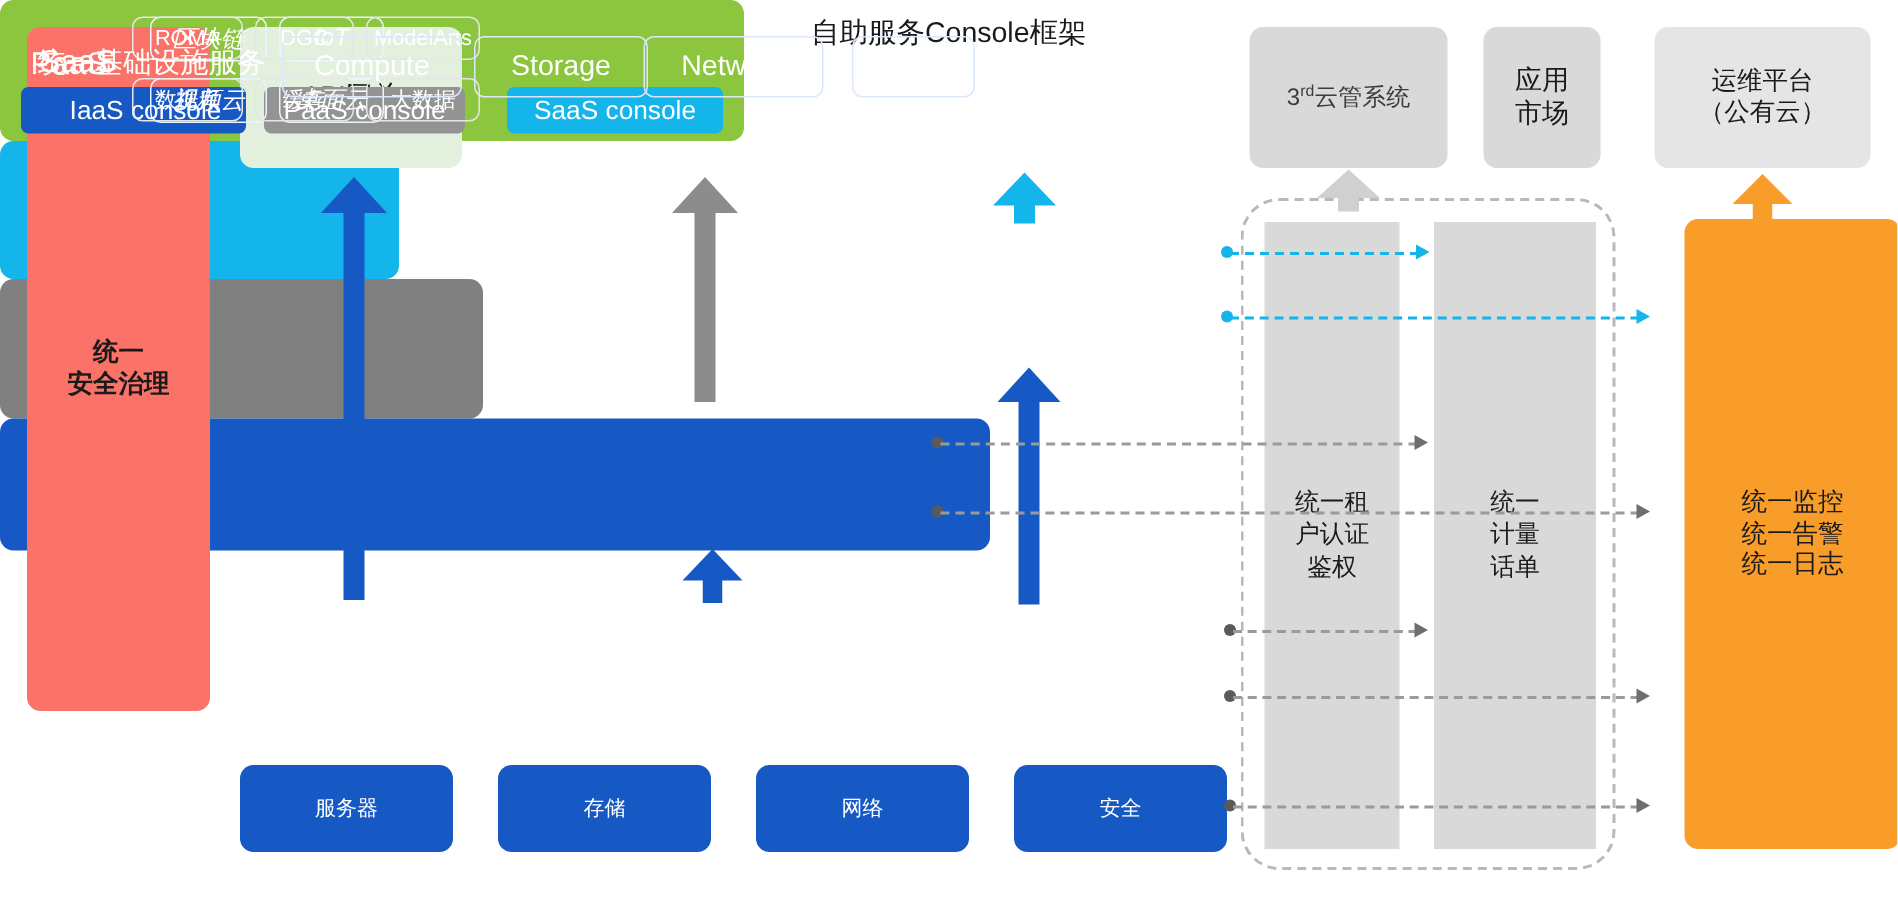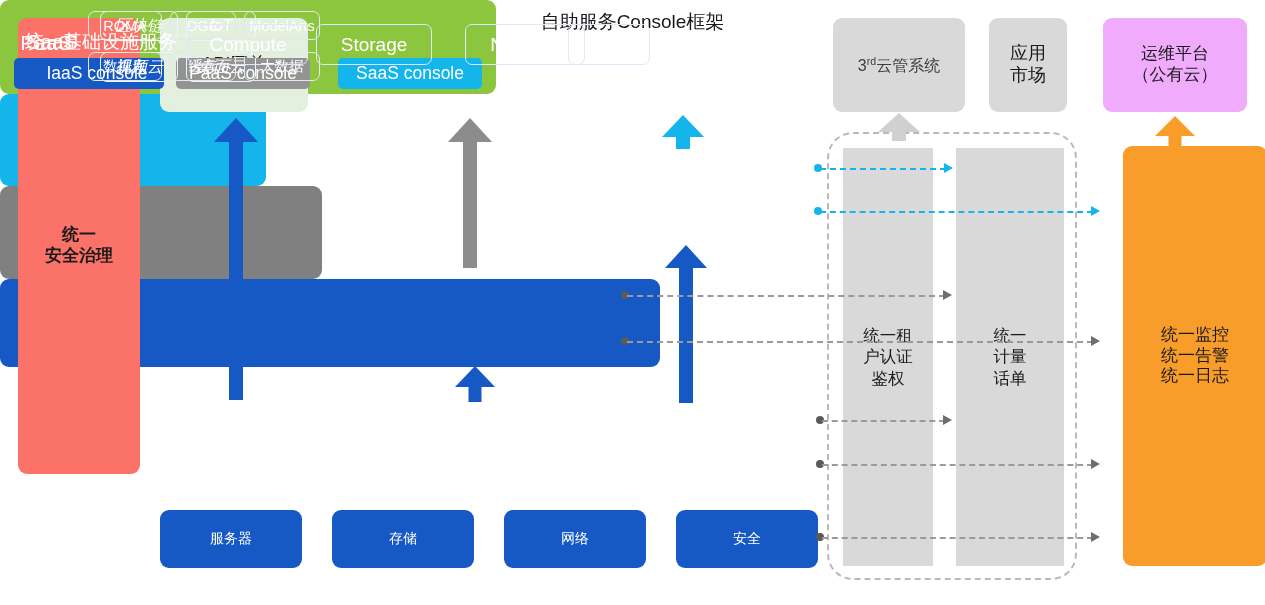--- a/index.html
+++ b/index.html
@@ -20,21 +20,21 @@
   .console-chip{position:absolute;top:58px;height:31px;border-radius:5px;display:flex;align-items:center;justify-content:center;color:#fff;font-size:17.5px;}
   #chip-iaas{left:14px;width:134px;background:#1658c4;padding-left:16px;}
   #chip-paas{left:176px;width:134px;background:#939393;}
   #chip-saas{left:338px;width:144px;background:#13b5ea;}
 
   
   #third-cloud{left:833px;top:18px;width:132px;height:94px;background:#d9d9d9;border-radius:9px;color:#3c3c3c;font-size:16px;}
   #app-market{left:989px;top:18px;width:78px;height:94px;background:#d9d9d9;border-radius:9px;color:#1a1a1a;font-size:18px;}
 
   
-  #ops-top{left:1103px;top:18px;width:144px;height:94px;background:#f0abfc;border-radius:9px;color:#1a1a1a;font-size:17px;}
+  #ops-top{left:1103px;top:18px;width:144px;height:94px;background:#e5e5e5;border-radius:9px;color:#1a1a1a;font-size:17px;}
 
   
   #saas-block{left:552px;top:146px;width:266px;height:92px;background:#13b5ea;border-radius:9px;display:block;}
   #saas-label{position:absolute;left:14px;top:30px;width:76px;text-align:center;color:#fff;font-size:21px;}
   .saas-chip{position:absolute;height:28px;border:1.6px solid #e8f7fd;border-radius:7px;display:flex;align-items:center;justify-content:center;color:#fff;font-size:16px;font-style:italic;}
   #saas-c0{left:100px;top:11px;width:76px;}
   #saas-c1{left:186px;top:11px;width:68px;}
   #saas-c2{left:100px;top:52px;width:76px;}
   #saas-c3{left:186px;top:52px;width:68px;}
 
@@ -48,21 +48,21 @@
   #paas-c3{left:88px;top:52px;width:72px;text-align:right;}
   #paas-c4{left:170px;top:52px;width:64px;}
   #paas-c5{left:244px;top:52px;width:74px;}
 
   
   #infra-bar{left:160px;top:400px;width:660px;height:88px;background:#1658c4;border-radius:9px;display:block;}
   #infra-label{position:absolute;left:14px;top:29px;width:174px;text-align:center;color:#fff;font-size:19px;}
   .infra-chip{position:absolute;top:24px;height:39px;border:1.6px solid #dce8fb;border-radius:7px;display:flex;align-items:center;justify-content:center;color:#fff;font-size:19px;}
   #infra-c0{left:188px;width:118px;}
   #infra-c1{left:316px;width:114px;}
-  #infra-c2{left:465px;width:118px;}
+  #infra-c2{left:429px;width:118px;}
   #infra-c3{left:568px;width:80px;}
 
   
   .res-box{position:absolute;top:510px;height:58px;background:#1658c4;border-radius:9px;display:flex;align-items:center;justify-content:center;color:#fff;font-size:14px;}
   #res-0{left:160px;width:142px;}
   #res-1{left:332px;width:142px;}
   #res-2{left:504px;width:142px;}
   #res-3{left:676px;width:142px;}
 
   

